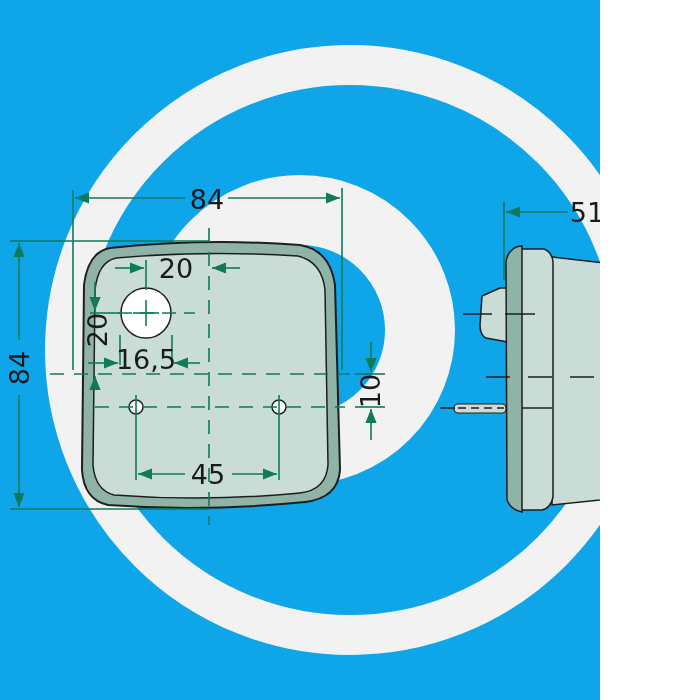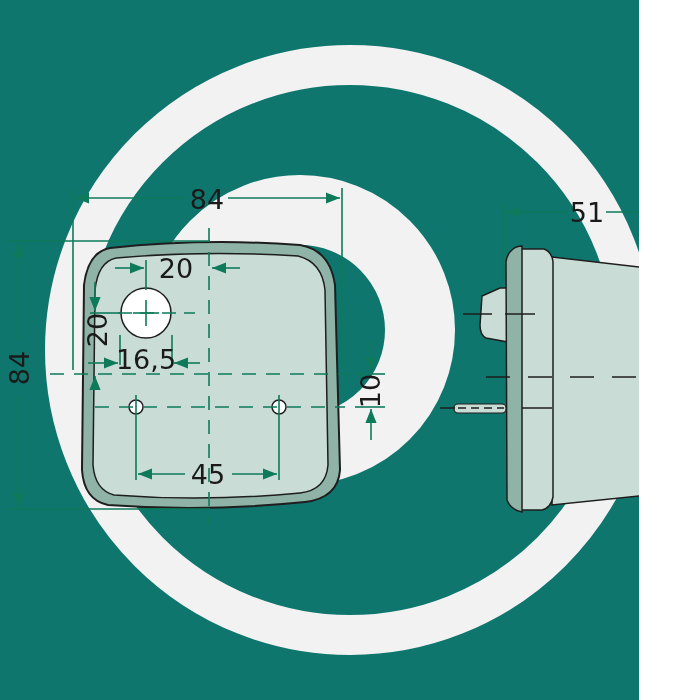--- a/index.html
+++ b/index.html
@@ -1,16 +1,16 @@
 <!DOCTYPE html>
 <html><head>
 <meta charset="utf-8">
 <style>
   html, body { margin:0; padding:0; background:#ffffff; }
-  #stage { position:relative; width:600px; height:700px; overflow:hidden; background:#0f766e;padding-left:39px; }
+  #stage { position:relative; width:600px; height:700px; overflow:hidden; background:#0ea5e9; }
   svg { position:absolute; left:0; top:0; }
   .dim { fill:#1a1a1a; font-family:"DejaVu Sans", sans-serif; font-size:27px; }
 </style>
 </head>
 <body>
 
 <div id="stage">
 <svg width="700" height="700" viewBox="0 0 700 700">
   <defs>
     <marker id="arr" viewBox="0 0 10 10" refX="10" refY="5" markerWidth="9" markerHeight="9" orient="auto-start-reverse">

